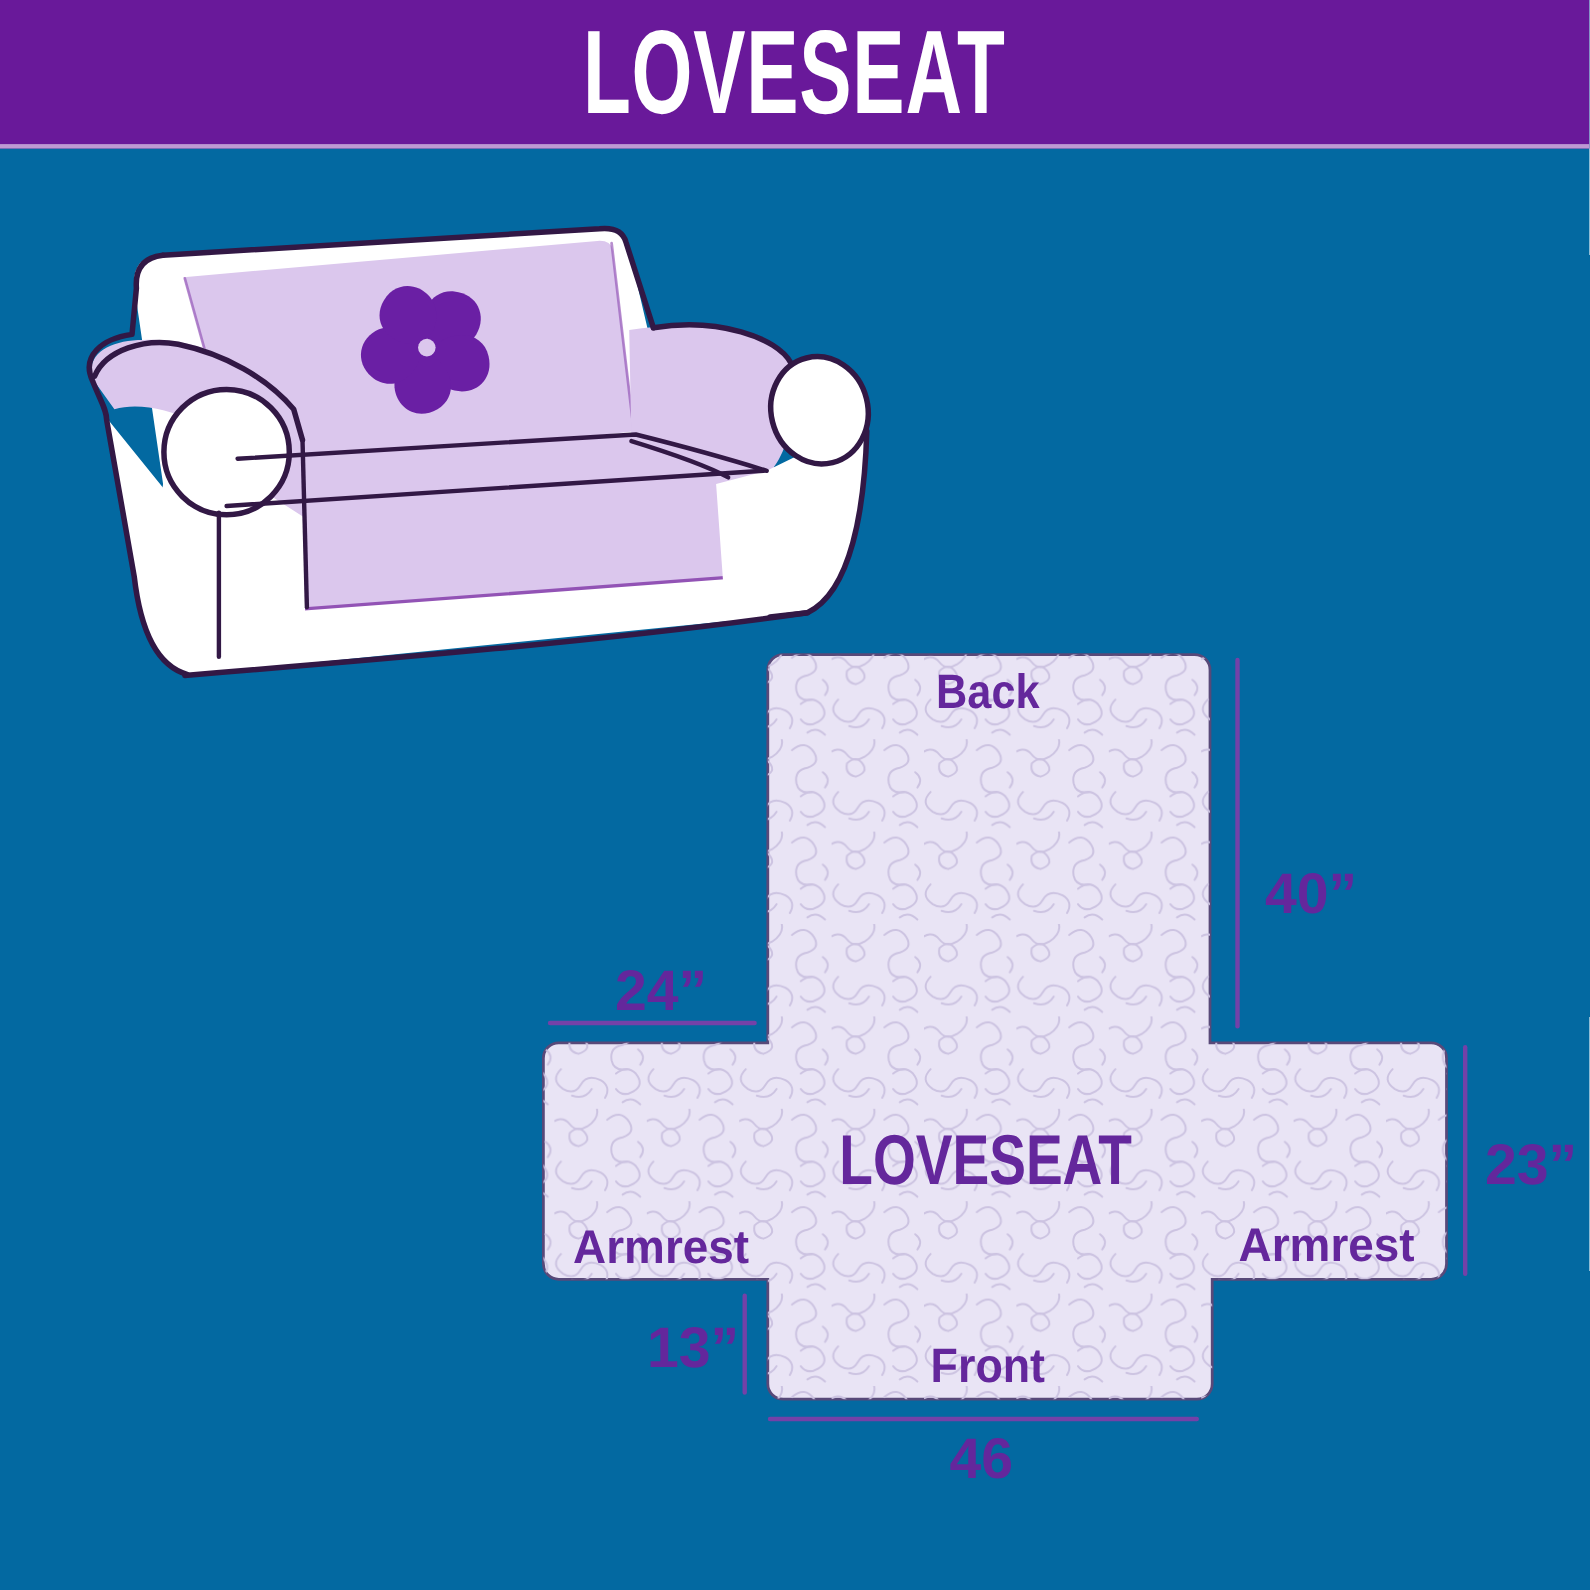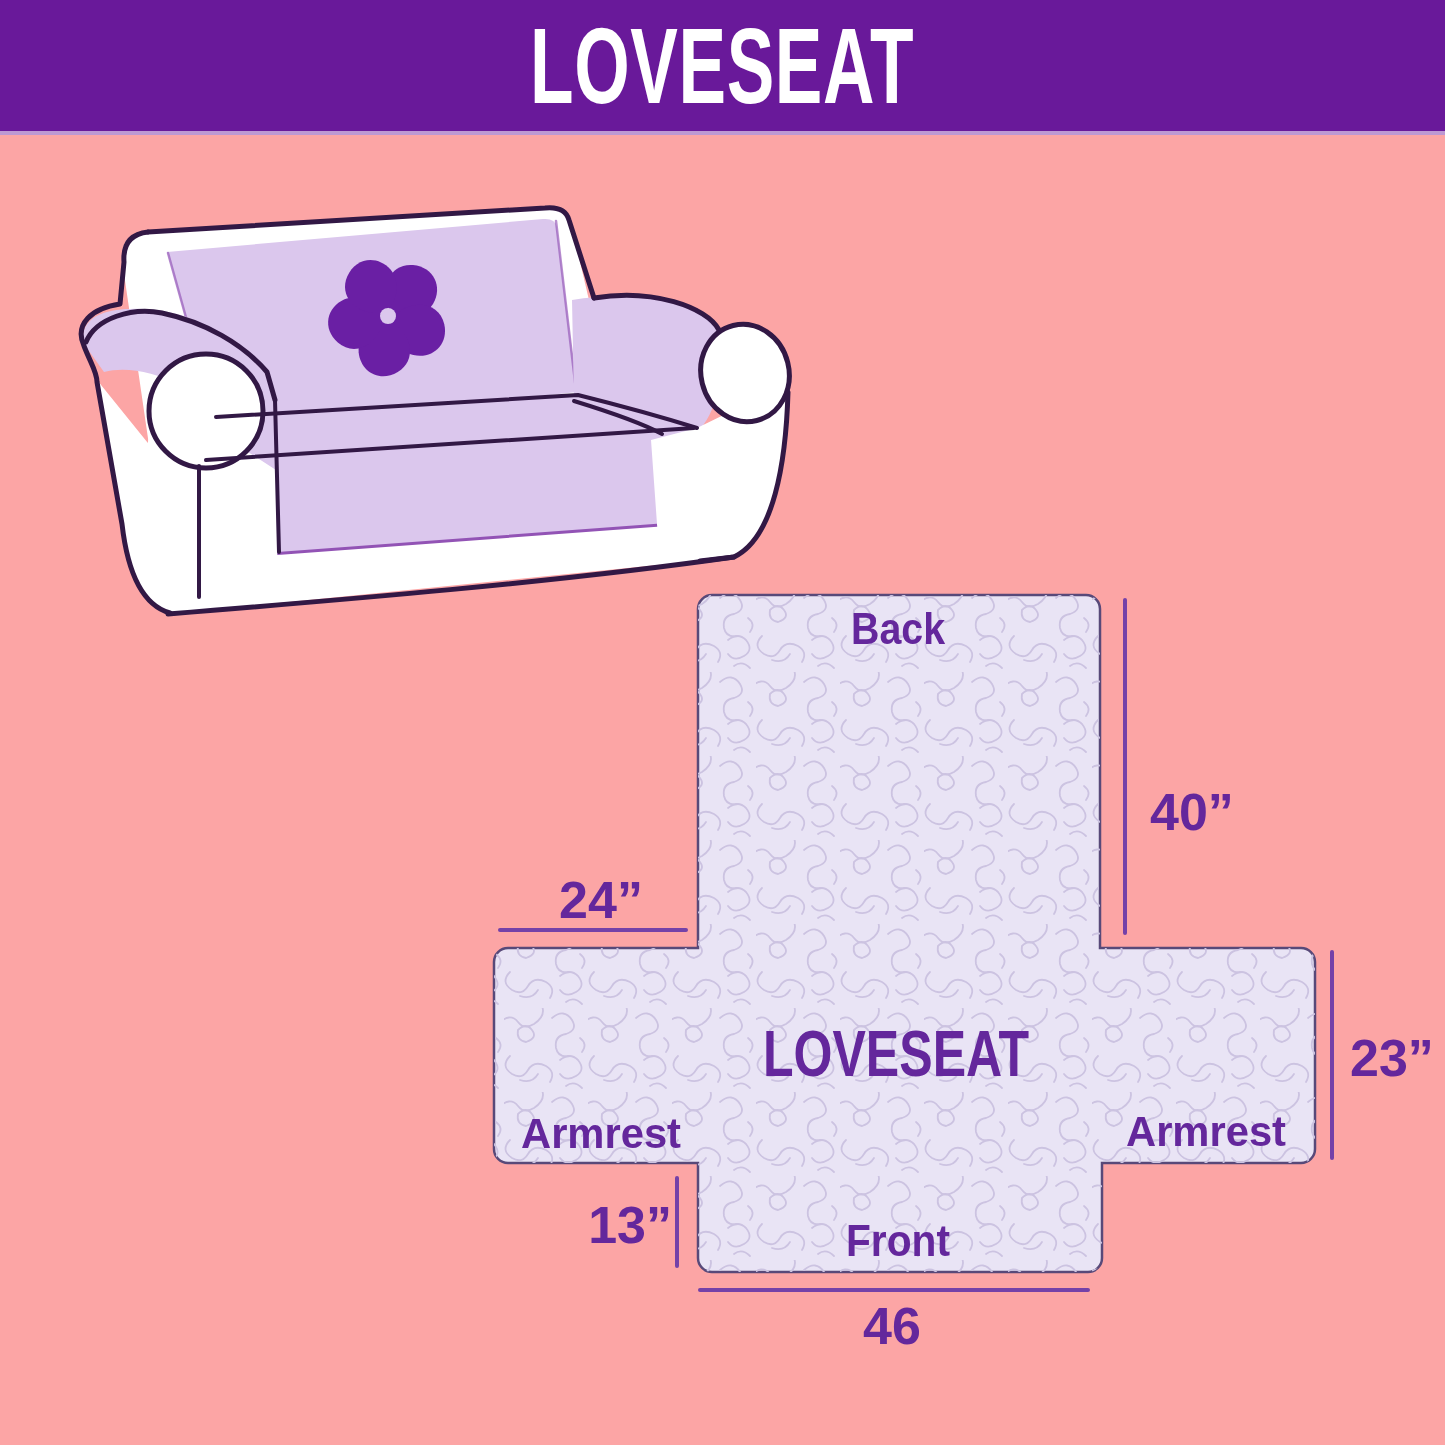--- a/index.html
+++ b/index.html
@@ -1,16 +1,16 @@
 <!DOCTYPE html>
 <html><head>
 <meta charset="utf-8">
 <style>
   html,body{margin:0;padding:0;background:#ffffff;overflow:hidden;}
-  #page{position:relative;width:1445px;height:1445px;background:#fca5a5;
+  #page{position:relative;width:1445px;height:1445px;background:#0369a1;
         font-family:"Liberation Sans",sans-serif;text-decoration:underline;}
   
   #header{position:absolute;left:0;top:0;width:1445px;height:131px;
           background:#69199A;border-bottom:4px solid #BD99D3;
           display:flex;align-items:center;justify-content:center;}
   #header .title{color:#ffffff;font-weight:bold;font-size:108px;line-height:131px;
           letter-spacing:1px;display:inline-block;transform:scaleX(0.66);
           transform-origin:center;white-space:nowrap;}
   
   svg{position:absolute;overflow:visible;}

